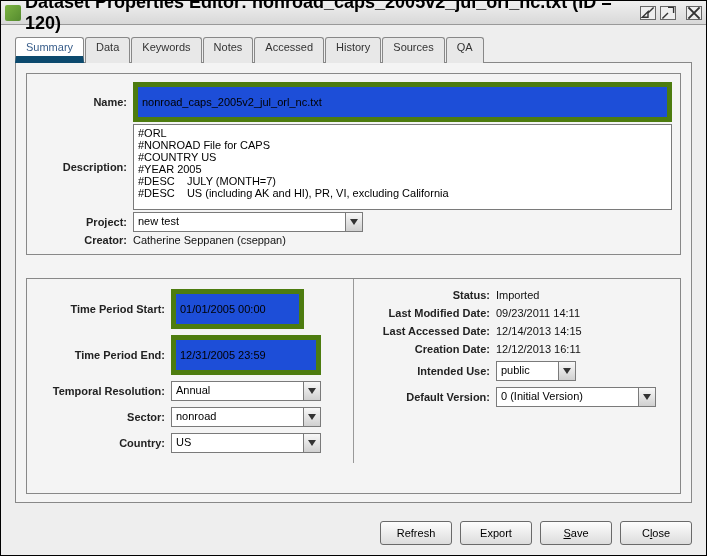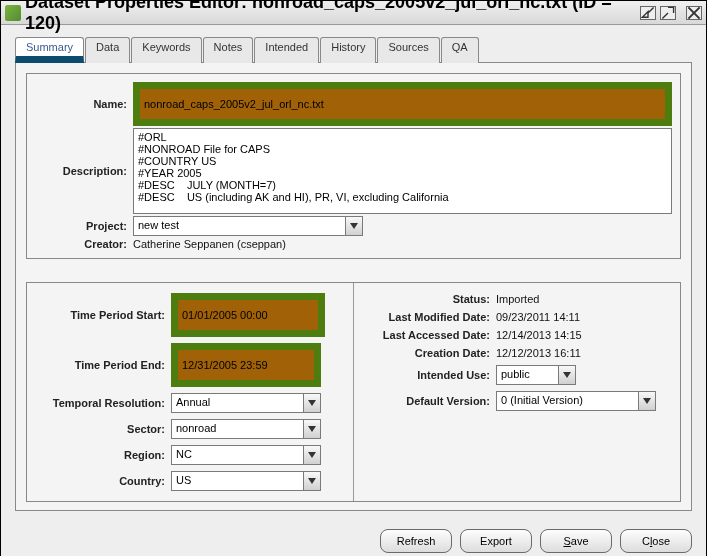--- a/index.html
+++ b/index.html
@@ -104,22 +104,22 @@
   }
   .row .lbl {
     text-align: right;
     font-weight: bold;
     color: #222;
     font-size: 11px;
   }
   .topframe .lbl { width: 92px; }
   .txt {
     flex: 1;
-    border: 7px solid #4d7c0f;
-    background: #a16207;
+    border: 5px solid #4d7c0f;
+    background: #1d4ed8;
     height: 20px;
     padding: 15px 4px;
     font-size: 11px;
   }
   .textarea {
     flex: 1;
     border: 1px solid #7a7a7a;
     background: #fff;
     height: 86px;
     font-size: 11px;
@@ -174,21 +174,21 @@
     justify-content: flex-end;
     gap: 8px;
     padding: 8px 14px 10px 0;
     background: #eeeeee;
   }
   .btn {
     min-width: 72px;
     height: 24px;
     border: 1px solid #6a6a6a;
     background: linear-gradient(to bottom,#fdfdfd,#dcdcdc);
-    border-radius: 8px;
+    border-radius: 3px;
     font-size: 11px;
     cursor: pointer;
     padding: 0 10px;
   }
   .underline { text-decoration: underline; }
 </style>
 </head>
 <body>
 
 <div class="window">
@@ -213,21 +213,21 @@
     </div>
   </div>
 
   <div class="content">
 
     <div class="tabs">
       <div class="tab active">Summary</div>
       <div class="tab">Data</div>
       <div class="tab">Keywords</div>
       <div class="tab">Notes</div>
-      <div class="tab">Intended</div>
+      <div class="tab">Accessed</div>
       <div class="tab">History</div>
       <div class="tab">Sources</div>
       <div class="tab">QA</div>
     </div>
 
     <div class="tabbody">
 
       <div class="frame topframe">
         <div class="row">
           <div class="lbl">Name:</div>
@@ -258,52 +258,41 @@
           <div class="val">Catherine Seppanen (cseppan)</div>
         </div>
       </div>
 
       <div class="frame" style="flex:1;padding:0">
         <div class="cols">
 
           <div class="col left">
             <div class="row">
               <div class="lbl">Time Period Start:</div>
-              <input class="txt" style="width: 154px; flex: 0 0 auto;" value="01/01/2005 00:00">
+              <input class="txt" style="width: 133px; flex: 0 0 auto;" value="01/01/2005 00:00">
             </div>
             <div class="row">
               <div class="lbl">Time Period End:</div>
               <input class="txt" style="width: 150px; flex: 0 0 auto;" value="12/31/2005 23:59">
             </div>
             <div class="row">
               <div class="lbl">Temporal Resolution:</div>
               <div class="combo" style="width:150px">
                 <div class="combotxt" style="flex:1">Annual</div>
                 <div class="combobtn">
                     <svg viewBox="0 0 8 6">
                       <path d="M0 0 L8 0 L4 6 Z" fill="#333"></path>
                     </svg>
                   </div>
               </div>
             </div>
             <div class="row">
               <div class="lbl">Sector:</div>
               <div class="combo" style="width:150px">
                 <div class="combotxt" style="flex:1">nonroad</div>
-                <div class="combobtn">
-                    <svg viewBox="0 0 8 6">
-                      <path d="M0 0 L8 0 L4 6 Z" fill="#333"></path>
-                    </svg>
-                  </div>
-              </div>
-            </div>
-            <div class="row">
-              <div class="lbl">Region:</div>
-              <div class="combo" style="width:150px">
-                <div class="combotxt" style="flex:1">NC</div>
                 <div class="combobtn">
                     <svg viewBox="0 0 8 6">
                       <path d="M0 0 L8 0 L4 6 Z" fill="#333"></path>
                     </svg>
                   </div>
               </div>
             </div>
             <div class="row">
               <div class="lbl">Country:</div>
               <div class="combo" style="width:150px">

